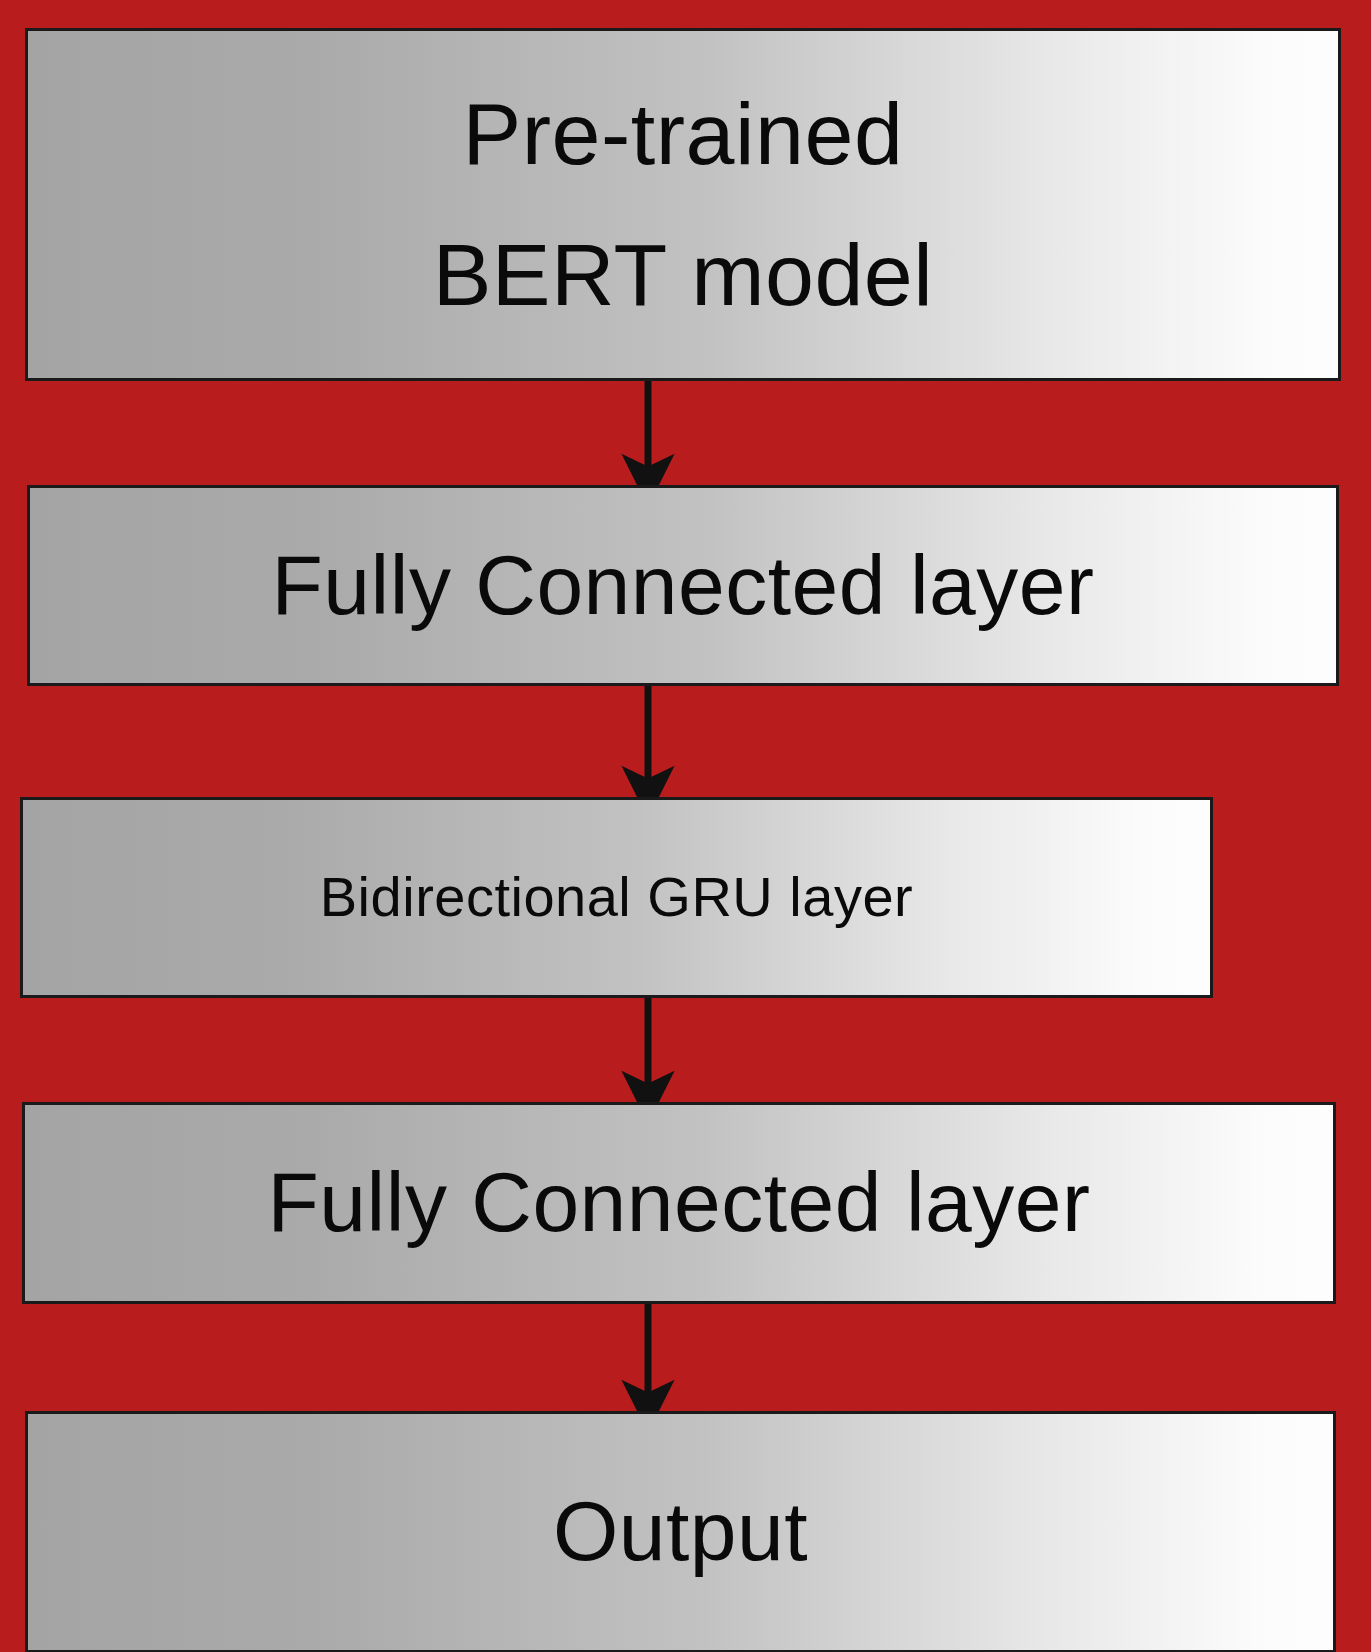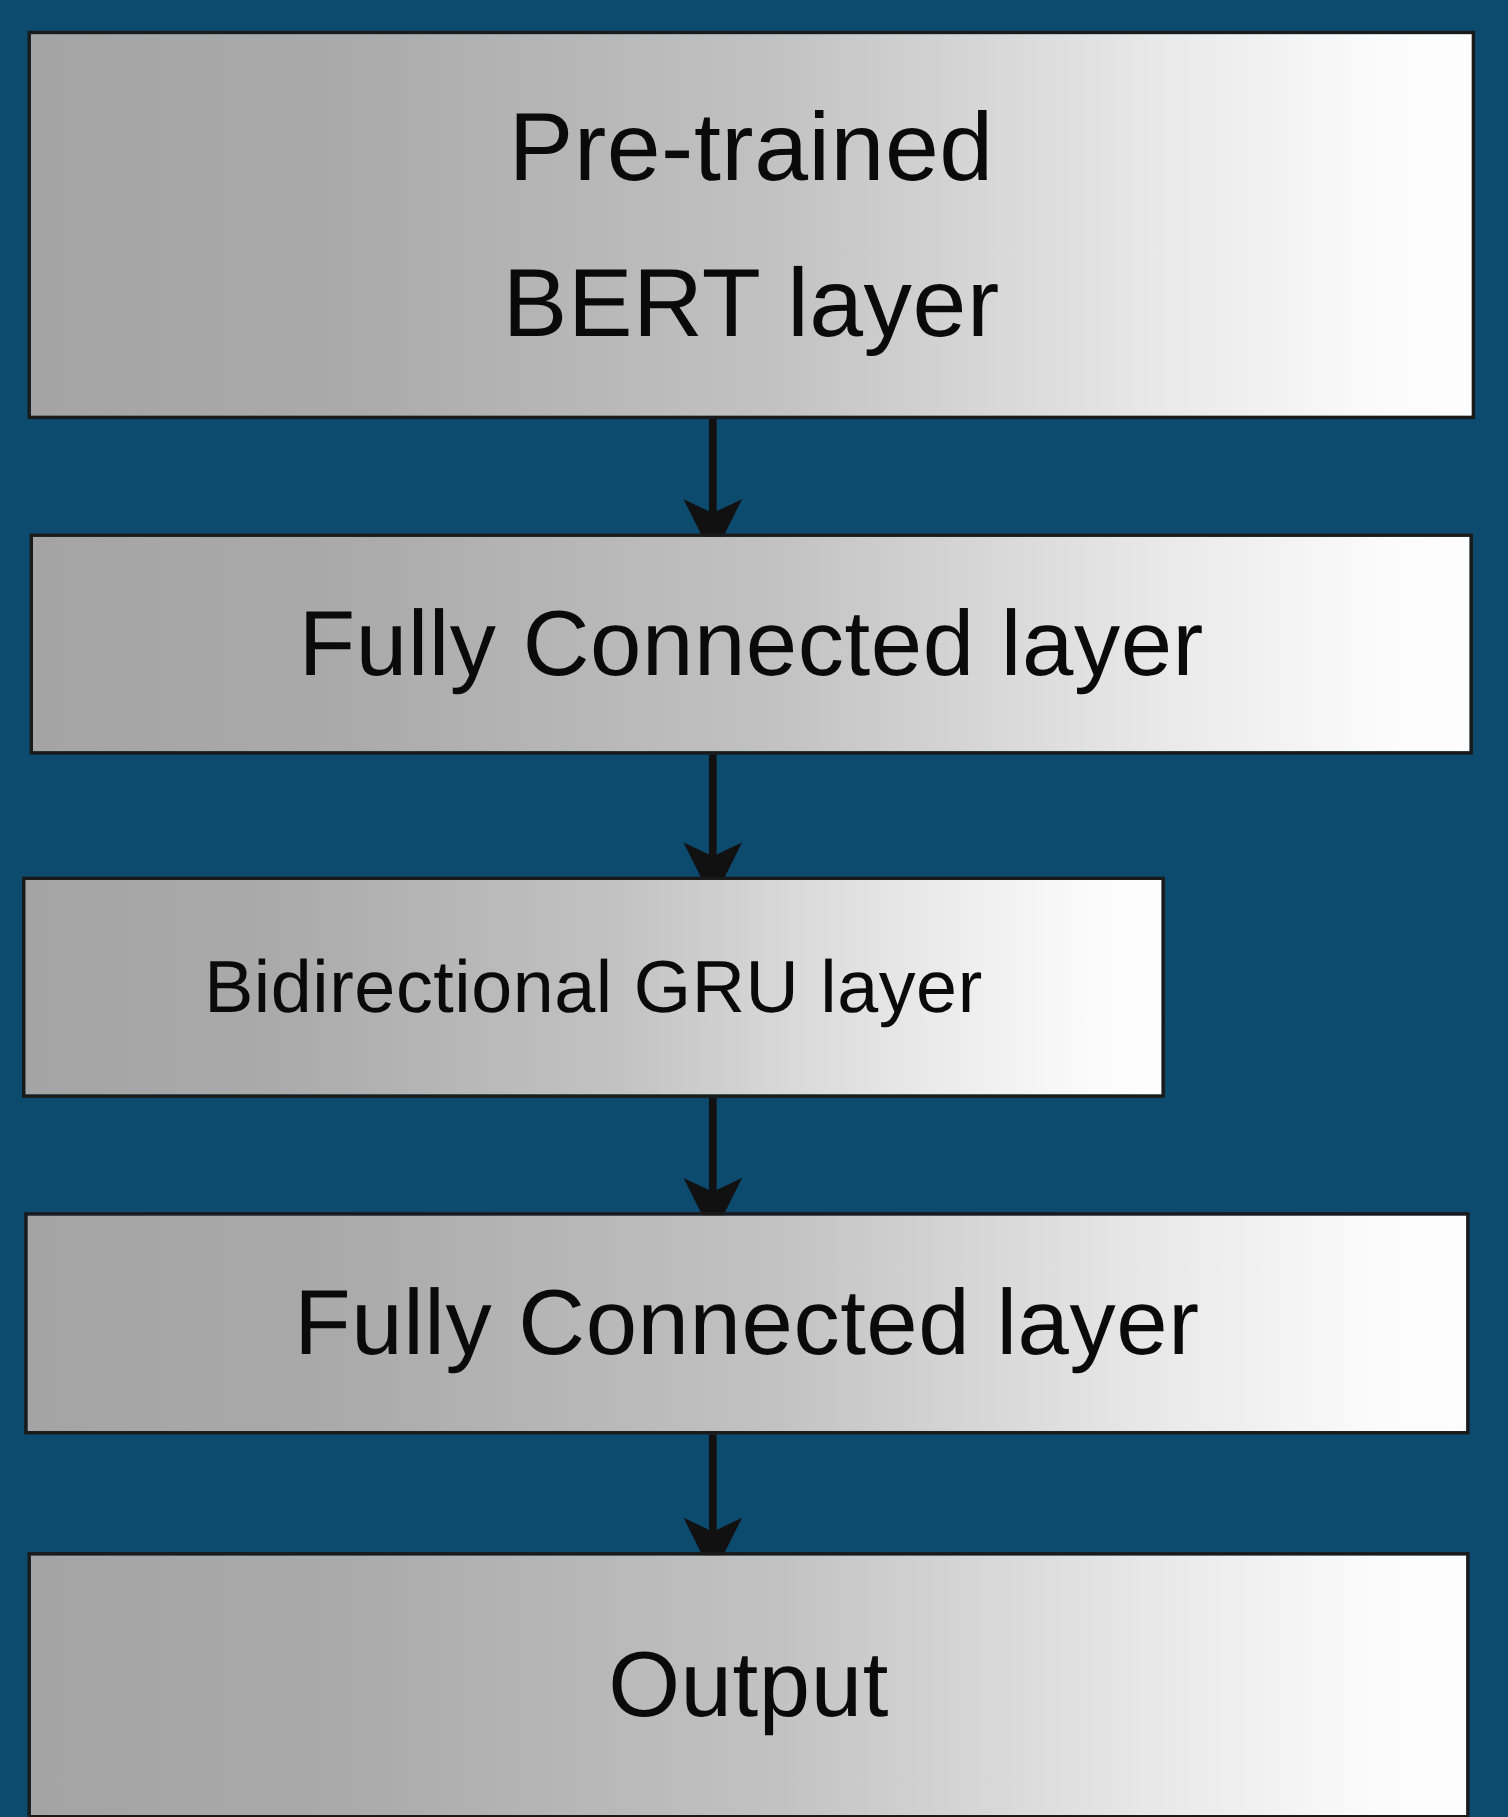--- a/index.html
+++ b/index.html
@@ -11,21 +11,21 @@
     width: 1371px;
     height: 1652px;
     font-family: "Liberation Sans", sans-serif;
     overflow: hidden;
   }
 
   #diagram {
     position: relative;
     width: 1371px;
     height: 1652px;
-    background: #0c4a6e;
+    background: #b91c1c;
   }
 
   .node {
     position: absolute;
     box-sizing: border-box;
     border: 3px solid #1a1a1a;
     background-image: linear-gradient(to right, #a4a4a4 0%, #aaaaaa 22%, #c2c2c2 52%, #e8e8e8 78%, #fbfbfb 94%, #fdfdfd 100%);
     display: flex;
     flex-direction: column;
     align-items: center;
@@ -42,21 +42,21 @@
   .node .line {
     display: block;
     white-space: nowrap;
   }
 
   
   #node-bert      { left: 25px;  top: 28px;   width: 1316px; height: 353px; font-size: 88px; }
   #node-bert .line:first-child { margin-bottom: 26px; }
 
   #node-fc1       { left: 27px;  top: 485px;  width: 1312px; height: 201px; font-size: 84px; }
-  #node-bigru     { left: 20px;  top: 797px;  width: 1039px; height: 201px; font-size: 67px; }
+  #node-bigru     { left: 20px;  top: 797px;  width: 1193px; height: 201px; font-size: 56px; }
   #node-fc2       { left: 22px;  top: 1102px; width: 1314px; height: 202px; font-size: 84px; }
   #node-output    { left: 25px;  top: 1411px; width: 1311px; height: 242px; font-size: 84px; }
 
   
   .connector {
     position: absolute;
     left: 0;
     top: 0;
     width: 1371px;
     height: 1652px;
@@ -84,21 +84,21 @@
     <g>
       <line x1="648" y1="998" x2="648" y2="1096" stroke="#111111" stroke-width="7" marker-end="url(#arrowhead)"></line>
     </g>
     <g>
       <line x1="648" y1="1304" x2="648" y2="1405" stroke="#111111" stroke-width="7" marker-end="url(#arrowhead)"></line>
     </g>
   </svg>
 
   <div class="node" id="node-bert">
     <span class="line">Pre-trained</span>
-    <span class="line">BERT layer</span>
+    <span class="line">BERT model</span>
   </div>
 
   <div class="node" id="node-fc1">
     <span class="line">Fully Connected layer</span>
   </div>
 
   <div class="node" id="node-bigru">
     <span class="line">Bidirectional GRU layer</span>
   </div>
 

